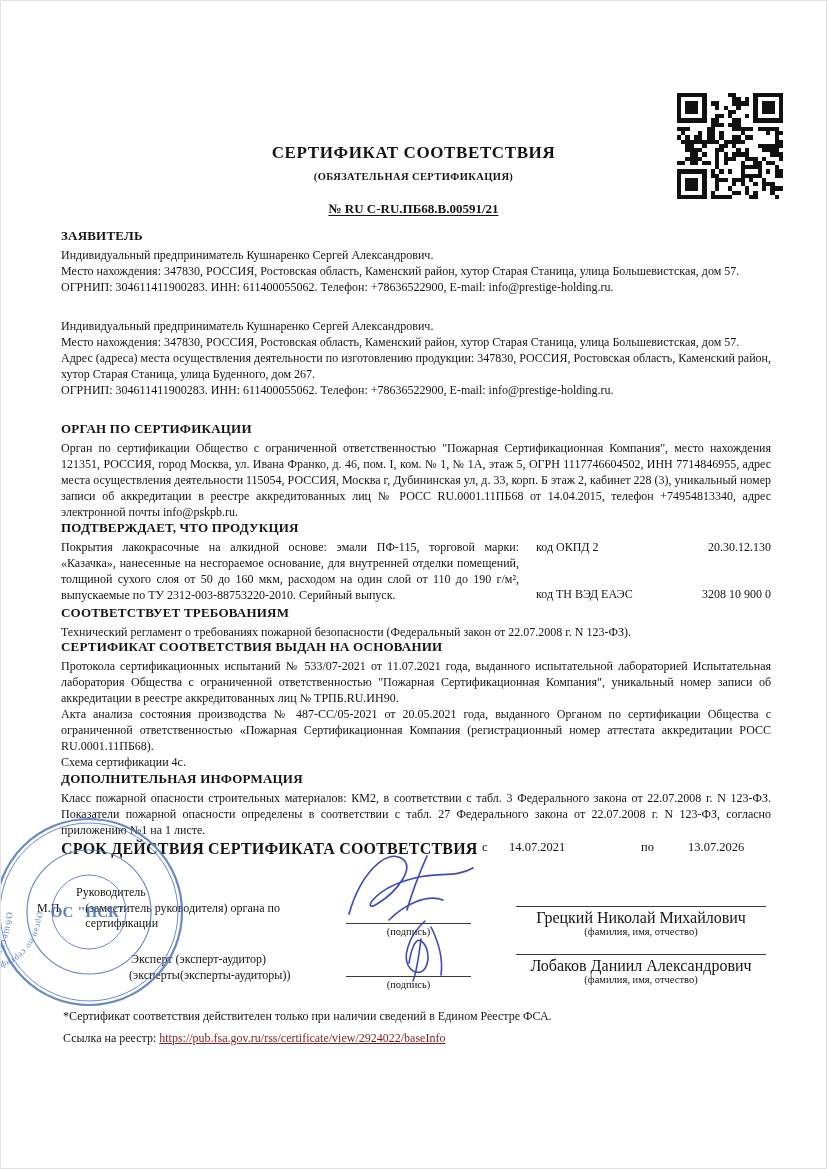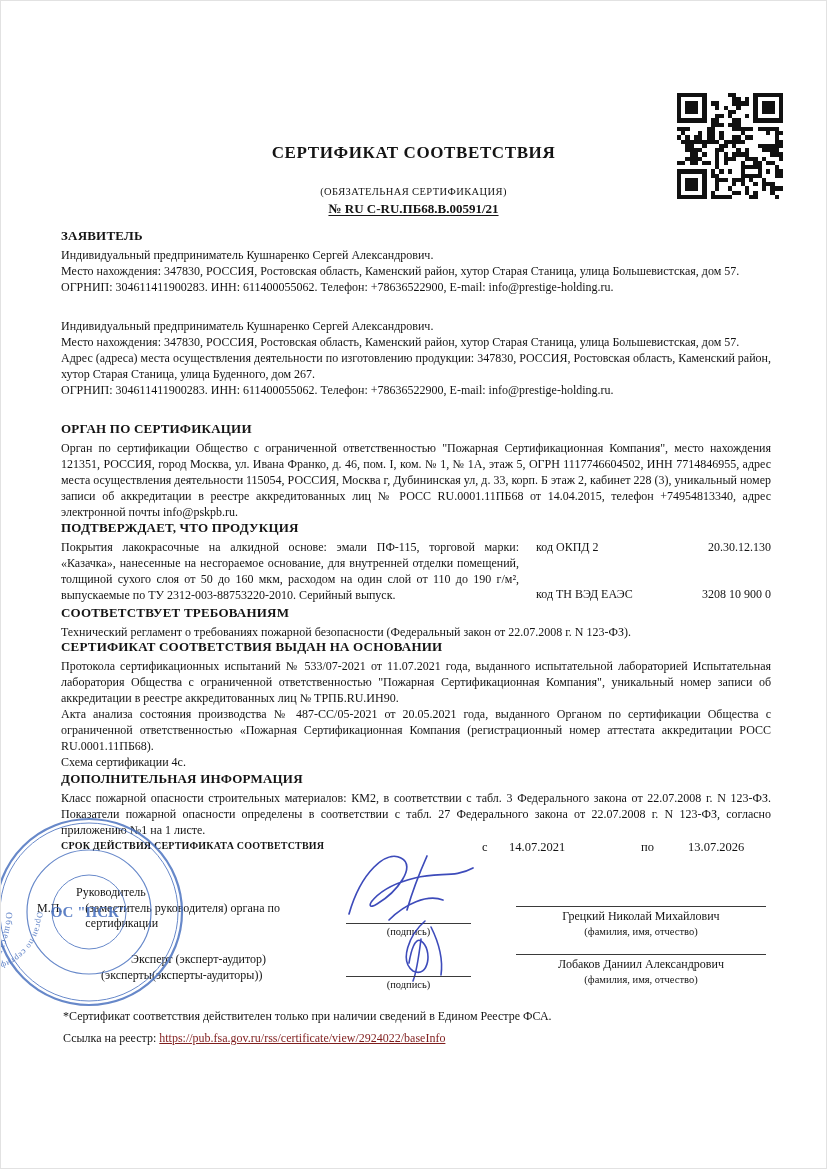--- a/index.html
+++ b/index.html
@@ -16,25 +16,25 @@
   .cert-no { font-size:13px; font-weight:bold; text-decoration:underline; text-underline-offset:2px; }
   .sec { left:60px; width:710px; }
   .sec-h { font-size:13px; font-weight:bold; letter-spacing:.2px; margin-bottom:3px; }
   .line { font-size:12px; line-height:16px; }
   .body-text { font-size:12px; line-height:16px; text-align:justify; }
   .prod-wrap { display:flex; }
   .prod-text { width:458px; }
   .codes { width:235px; margin-left:auto; padding-top:1px; }
   .code-row { display:flex; justify-content:space-between; font-size:12px; line-height:15px; }
   .code-row.second { margin-top:32px; }
-  .validity-h { font-size:10px; font-weight:bold; letter-spacing:.2px; }
+  .validity-h { font-size:16px; font-weight:bold; letter-spacing:.2px; }
   .validity-t { font-size:12.5px; }
   .sig-label { font-size:12px; line-height:15px; }
   .sig-caption { font-size:10.5px; text-align:center; }
-  .sig-name { font-size:12px; text-align:center; }
+  .sig-name { font-size:16px; text-align:center; }
   .rule { border-top:1px solid #3a3a3a; height:0; }
   .footnote { font-size:12px; }
   .registry { font-size:12px; }
   .registry a { color:#7f1d1d; text-decoration:underline; }
   svg text { font-family:"Liberation Serif", serif; }
 </style>
 </head>
 <body>
 
 <div class="page">
@@ -249,21 +249,21 @@
       <rect x="8.48" y="8.48" width="12.72" height="12.72" fill="#111"></rect>
       <rect x="76.32" y="0.00" width="29.68" height="29.68" fill="#111"></rect>
       <rect x="80.56" y="4.24" width="21.20" height="21.20" fill="#fff"></rect>
       <rect x="84.80" y="8.48" width="12.72" height="12.72" fill="#111"></rect>
       <rect x="0.00" y="76.32" width="29.68" height="29.68" fill="#111"></rect>
       <rect x="4.24" y="80.56" width="21.20" height="21.20" fill="#fff"></rect>
       <rect x="8.48" y="84.80" width="12.72" height="12.72" fill="#111"></rect>
     </svg>
 
   <div class="abs center title" style="top:142px;">СЕРТИФИКАТ СООТВЕТСТВИЯ</div>
-  <div class="abs center subtitle" style="top:185px;">(ОБЯЗАТЕЛЬНАЯ СЕРТИФИКАЦИЯ)</div>
+  <div class="abs center subtitle" style="top:170px;font-weight:bold;">(ОБЯЗАТЕЛЬНАЯ СЕРТИФИКАЦИЯ)</div>
   <div class="abs center cert-no" style="top:200px;">№ RU С-RU.ПБ68.В.00591/21</div>
 
   <section class="abs sec" style="top:227px;">
     <h2 class="sec-h">ЗАЯВИТЕЛЬ</h2>
     <div class="line">Индивидуальный предприниматель Кушнаренко Сергей Александрович.</div>
     <div class="line">Место нахождения: 347830, РОССИЯ, Ростовская область, Каменский район, хутор Старая Станица, улица Большевистская, дом 57.</div>
     <div class="line">ОГРНИП: 304611411900283. ИНН: 611400055062. Телефон: +78636522900, E-mail: info@prestige-holding.ru.</div>
   </section>
 
   <section class="abs sec" style="top:317px;">
@@ -317,21 +317,21 @@
   <div class="abs validity-t" style="left:508px; top:839px;">14.07.2021</div>
   <div class="abs validity-t" style="left:640px; top:839px;">по</div>
   <div class="abs validity-t" style="left:687px; top:839px;">13.07.2026</div>
 
   <div class="abs sig-label" style="left:75px; top:884px;">Руководитель</div>
   <div class="abs" style="left:36px; top:900px; width:262px; display:flex; gap:23px;">
     <span class="sig-label">М.П.</span>
     <span class="sig-label" style="width:225px;">(заместитель руководителя) органа по сертификации</span>
   </div>
   <div class="abs sig-label" style="left:130px; top:951px;">Эксперт (эксперт-аудитор)</div>
-  <div class="abs sig-label" style="left:100px; top:967px;text-align:right;">(эксперты(эксперты-аудиторы))</div>
+  <div class="abs sig-label" style="left:128px; top:967px;text-align:right;">(эксперты(эксперты-аудиторы))</div>
 
   <svg class="abs" style="left:330px; top:843px;" width="155" height="82" viewBox="0 0 155 82" fill="none" stroke="#2d3cb5" stroke-width="1.7" stroke-linecap="round" opacity="0.92">
     <path d="M18 70 C30 28 55 6 70 14 C86 22 66 48 46 60 C30 70 42 44 84 34 C108 28 124 34 142 24"></path>
     <path d="M58 76 C74 60 96 50 112 56"></path>
     <path d="M96 12 C88 30 80 52 76 66"></path>
   </svg>
   <div class="abs rule" style="left:345px; top:922px; width:125px;"></div>
   <div class="abs sig-caption" style="left:345px; top:925px; width:125px;">(подпись)</div>
 
   <div class="abs rule" style="left:515px; top:905px; width:250px;"></div>

